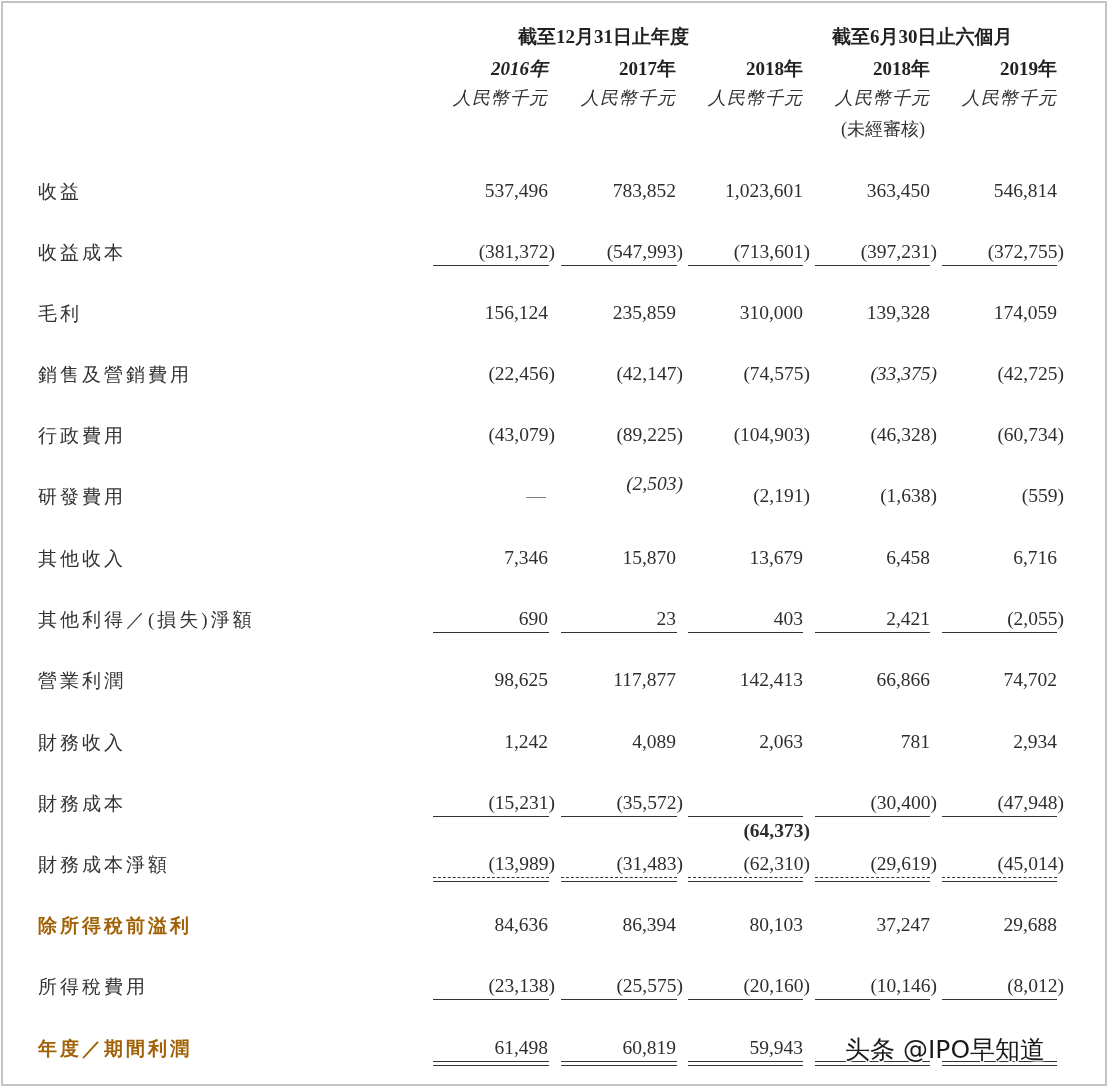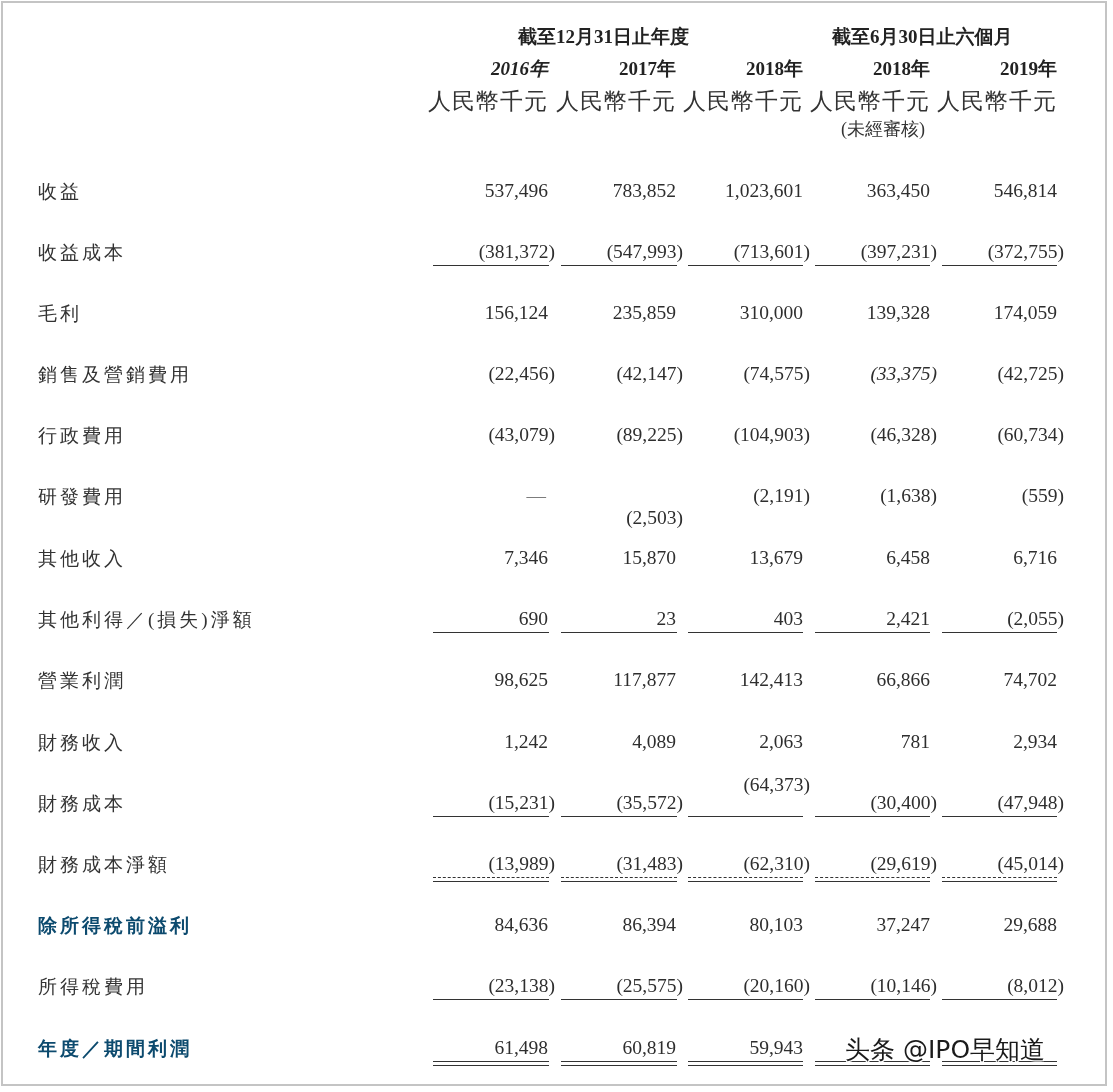--- a/index.html
+++ b/index.html
@@ -15,32 +15,32 @@
   .hdr-group {
     position: absolute; top: 24px; font-size: 19px; font-weight: bold; color: #222;
     text-align: center; white-space: nowrap;
   }
   .hdr-year {
     position: absolute; top: 56px; font-size: 19px; font-weight: bold; color: #222;
     text-align: right; width: 120px; white-space: nowrap;
   }
   .hdr-year.italic { font-style: italic; }
   .hdr-unit {
-    position: absolute; top: 86px; font-size: 23px; color: #333; 
+    position: absolute; top: 86px; font-size: 18px; color: #333; font-style: italic;
     text-align: right; width: 125px; white-space: nowrap; letter-spacing: 1px;
   }
   .hdr-note {
     position: absolute; top: 117px; font-size: 18px; color: #333;
     text-align: right; width: 125px; white-space: nowrap;
   }
   .row-label {
     position: absolute; left: 38px; font-size: 19px; color: #333; letter-spacing: 3px;
     white-space: nowrap;
   }
-  .row-label.bold { font-weight: bold; color: #0c4a6e; }
+  .row-label.bold { font-weight: bold; color: #a16207; }
   .cell {
     position: absolute; font-size: 19.5px; color: #2e2e2e; white-space: nowrap;
   }
   .cell .num { position: absolute; right: 0; bottom: 0; }
   .line-single { position: absolute; height: 0; border-top: 1.6px solid #333; }
   .line-double { position: absolute; height: 3px; border-top: 1.6px solid #333; border-bottom: 1.6px solid #333; }
   .line-dotted-double {
     position: absolute; height: 3px;
     border-top: 1.8px dashed #333; border-bottom: 1.6px solid #333;
   }
@@ -156,21 +156,21 @@
     <div class="cell" style="left: 777px; width: 160px; top: 422px; height: 24px;">
       <span class="num">(46,328)</span>
     </div>
     <div class="cell" style="left: 904px; width: 160px; top: 422px; height: 24px;">
       <span class="num">(60,734)</span>
     </div>
     <div class="row-label" style="top: 484px;">研發費用</div>
     <div class="cell" style="left: 388px; width: 160px; top: 483px; height: 24px;">
       <span class="num" style="color: rgb(119, 119, 119); right: 2px;">—</span>
     </div>
-    <div class="cell" style="left: 523px; width: 160px; top: 505px; height: 24px;">
+    <div class="cell" style="left: 523px; width: 160px; top: 471px; height: 24px; font-style: italic;">
       <span class="num">(2,503)</span>
     </div>
     <div class="cell" style="left: 650px; width: 160px; top: 483px; height: 24px;">
       <span class="num">(2,191)</span>
     </div>
     <div class="cell" style="left: 777px; width: 160px; top: 483px; height: 24px;">
       <span class="num">(1,638)</span>
     </div>
     <div class="cell" style="left: 904px; width: 160px; top: 483px; height: 24px;">
       <span class="num">(559)</span>
@@ -246,21 +246,21 @@
     </div>
     <div class="row-label" style="top: 791px;">財務成本</div>
     <div class="cell" style="left: 395px; width: 160px; top: 790px; height: 24px;">
       <span class="num">(15,231)</span>
     </div>
     <div class="line-single" style="left: 433px; width: 116px; top: 816px;"></div>
     <div class="cell" style="left: 523px; width: 160px; top: 790px; height: 24px;">
       <span class="num">(35,572)</span>
     </div>
     <div class="line-single" style="left: 561px; width: 116px; top: 816px;"></div>
-    <div class="cell" style="left: 650px; width: 160px; top: 772px; height: 24px;">
+    <div class="cell" style="left: 650px; width: 160px; top: 818px; height: 24px; font-weight: bold;">
       <span class="num">(64,373)</span>
     </div>
     <div class="line-single" style="left: 688px; width: 115px; top: 816px;"></div>
     <div class="cell" style="left: 777px; width: 160px; top: 790px; height: 24px;">
       <span class="num">(30,400)</span>
     </div>
     <div class="line-single" style="left: 815px; width: 115px; top: 816px;"></div>
     <div class="cell" style="left: 904px; width: 160px; top: 790px; height: 24px;">
       <span class="num">(47,948)</span>
     </div>

